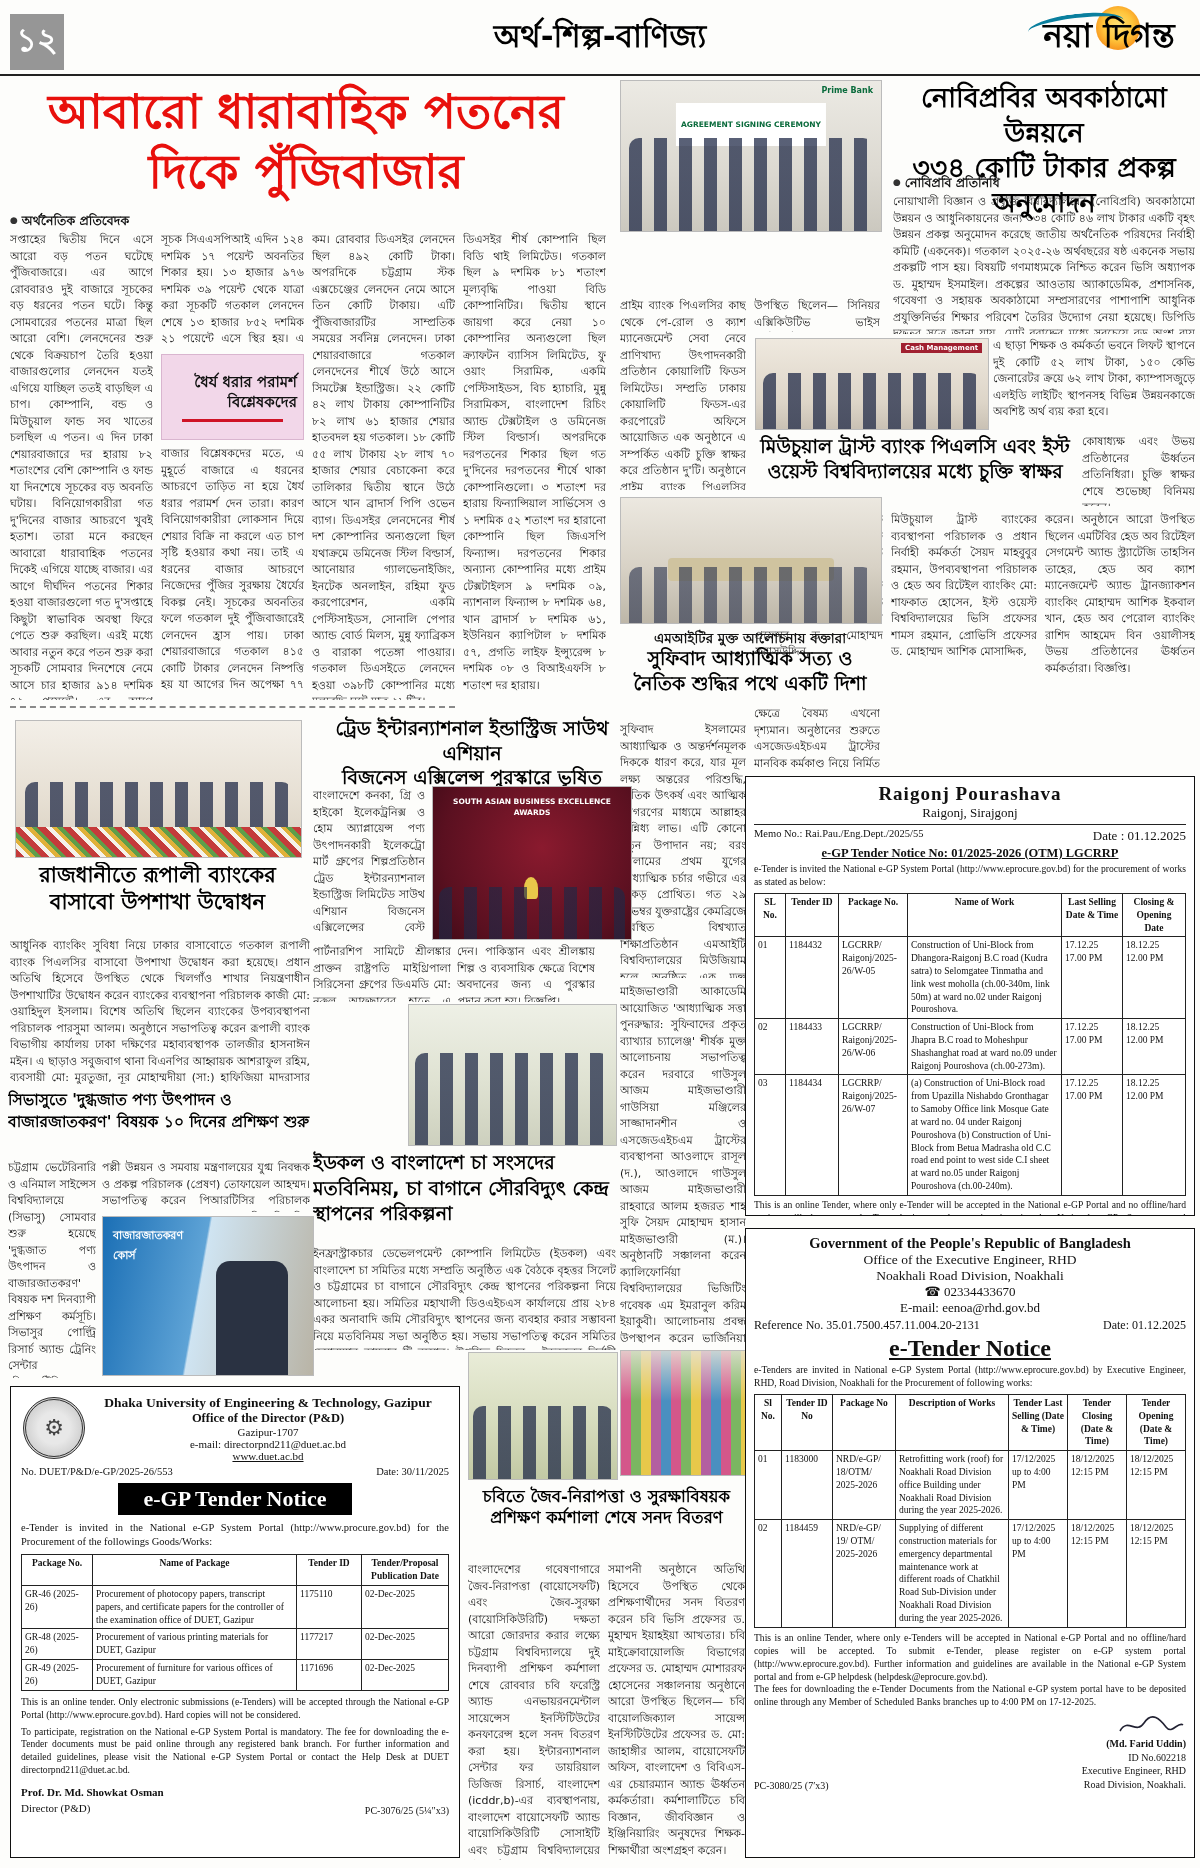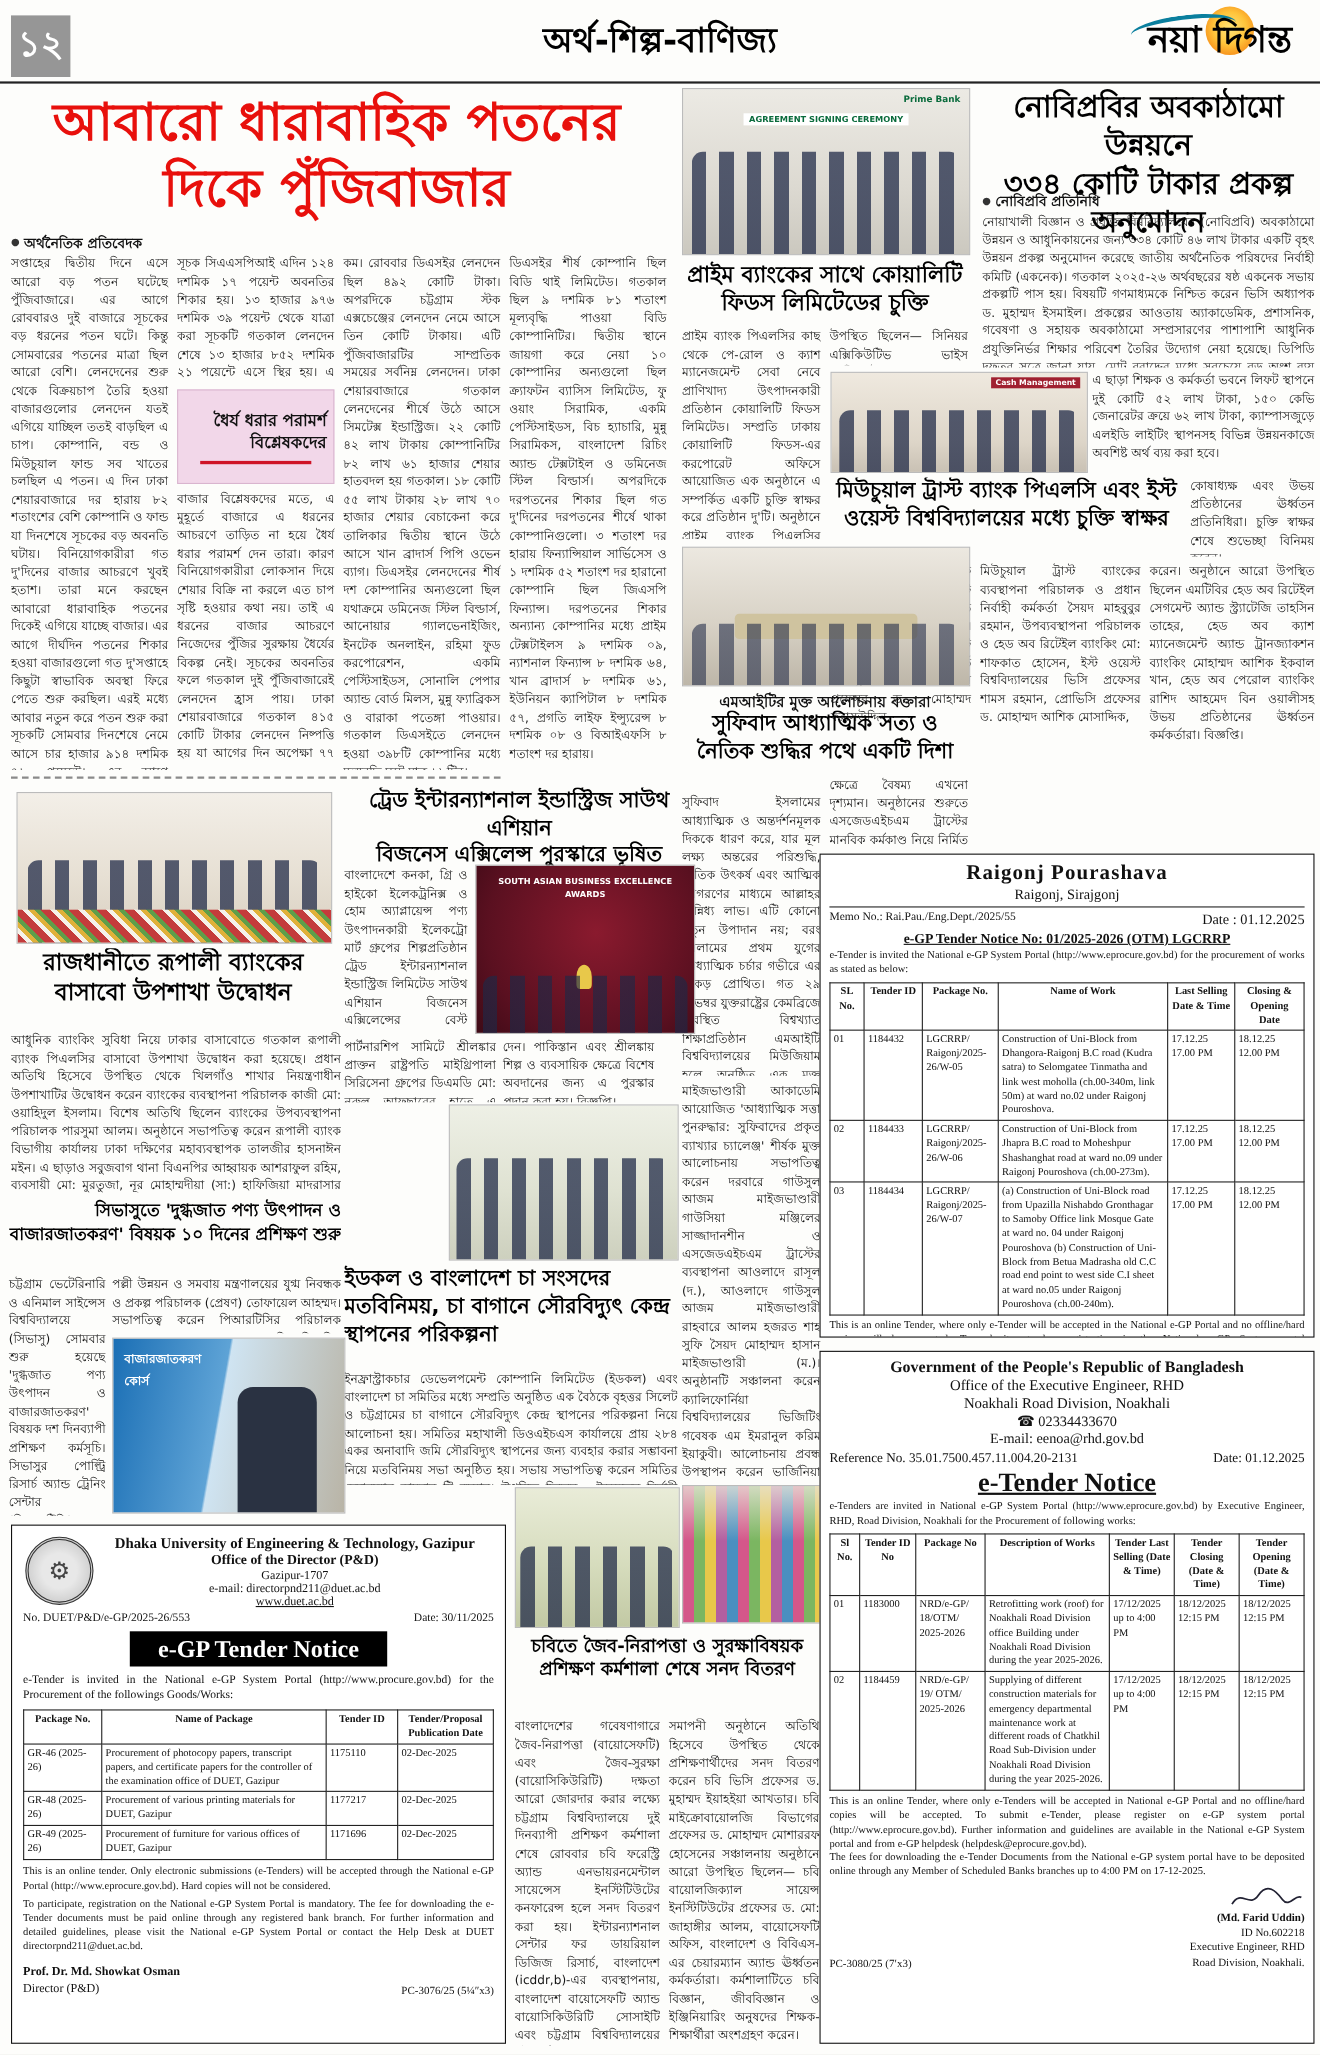--- a/index.html
+++ b/index.html
@@ -65,26 +65,22 @@
     </div>
     <div class="body-txt" style="height:248px;">বাজার বিশ্লেষকদের মতে, এ মুহূর্তে বাজারে এ ধরনের আচরণে তাড়িত না হয়ে ধৈর্য ধরার পরামর্শ দেন তারা। কারণ বিনিয়োগকারীরা লোকসান দিয়ে শেয়ার বিক্রি না করলে এত চাপ সৃষ্টি হওয়ার কথা নয়। তাই এ ধরনের বাজার আচরণে নিজেদের পুঁজির সুরক্ষায় ধৈর্যের বিকল্প নেই। সূচকের অবনতির ফলে গতকাল দুই পুঁজিবাজারেই লেনদেন হ্রাস পায়। ঢাকা শেয়ারবাজারে গতকাল ৪১৫ কোটি টাকার লেনদেন নিষ্পত্তি হয় যা আগের দিন অপেক্ষা ৭৭ কোটি টাকা</div>
   </div>
   <div class="abs body-txt" style="left:312px;top:232px;width:143px;height:468px;">কম। রোববার ডিএসইর লেনদেন ছিল ৪৯২ কোটি টাকা। অপরদিকে চট্টগ্রাম স্টক এক্সচেঞ্জের লেনদেন নেমে আসে তিন কোটি টাকায়। এটি পুঁজিবাজারটির সাম্প্রতিক সময়ের সর্বনিম্ন লেনদেন। ঢাকা শেয়ারবাজারে গতকাল লেনদেনের শীর্ষে উঠে আসে সিমটেক্স ইন্ডাস্ট্রিজ। ২২ কোটি ৪২ লাখ টাকায় কোম্পানিটির ৮২ লাখ ৬১ হাজার শেয়ার হাতবদল হয় গতকাল। ১৮ কোটি ৫৫ লাখ টাকায় ২৮ লাখ ৭০ হাজার শেয়ার বেচাকেনা করে তালিকার দ্বিতীয় স্থানে উঠে আসে খান ব্রাদার্স পিপি ওভেন ব্যাগ। ডিএসইর লেনদেনের শীর্ষ দশ কোম্পানির অন্যগুলো ছিল যথাক্রমে ডমিনেজ স্টিল বিল্ডার্স, আনোয়ার গ্যালভেনাইজিং, ইনটেক অনলাইন, রহিমা ফুড করপোরেশন, একমি পেস্টিসাইডস, সোনালি পেপার অ্যান্ড বোর্ড মিলস, মুন্নু ফ্যাব্রিকস ও বারাকা পতেঙ্গা পাওয়ার। গতকাল ডিএসইতে লেনদেন হওয়া ৩৯৮টি কোম্পানির মধ্যে মূল্যবৃদ্ধি ঘটে মাত্র ২৮টির।</div>
   <div class="abs body-txt" style="left:463px;top:232px;width:143px;height:640px;">ডিএসইর শীর্ষ কোম্পানি ছিল বিডি থাই লিমিটেড। গতকাল ছিল ৯ দশমিক ৮১ শতাংশ মূল্যবৃদ্ধি পাওয়া বিডি কোম্পানিটির। দ্বিতীয় স্থানে জায়গা করে নেয়া ১০ কোম্পানির অন্যগুলো ছিল ক্র্যাফটন ব্যাসিস লিমিটেড, ফু ওয়াং সিরামিক, একমি পেস্টিসাইডস, বিচ হ্যাচারি, মুন্নু সিরামিকস, বাংলাদেশ রিচিং অ্যান্ড টেক্সটাইল ও ডমিনেজ স্টিল বিল্ডার্স। অপরদিকে দরপতনের শিকার ছিল গত দু'দিনের দরপতনের শীর্ষে থাকা কোম্পানিগুলো। ৩ শতাংশ দর হারায় ফিন্যান্সিয়াল সার্ভিসেস ও ১ দশমিক ৫২ শতাংশ দর হারানো কোম্পানি ছিল জিএসপি ফিন্যান্স। দরপতনের শিকার অন্যান্য কোম্পানির মধ্যে প্রাইম টেক্সটাইলস ৯ দশমিক ০৯, ন্যাশনাল ফিন্যান্স ৮ দশমিক ৬৪, খান ব্রাদার্স ৮ দশমিক ৬১, ইউনিয়ন ক্যাপিটাল ৮ দশমিক ৫৭, প্রগতি লাইফ ইন্স্যুরেন্স ৮ দশমিক ০৮ ও বিআইএফসি ৮ শতাংশ দর হারায়।</div>
   <div class="abs dashed" style="left:10px;top:706px;width:445px;"></div>
   <div class="abs dashed" style="left:463px;top:880px;width:143px;"></div>
 
   <div class="abs photo" style="left:620px;top:80px;width:260px;height:150px;background:linear-gradient(180deg,#eceae4 0%,#dcd9d1 60%,#cbc8bf 100%);">
     <span class="cap" style="top:5px;right:8px;font-size:8px;color:#0a6b3c;">Prime Bank</span>
-    <span class="cap" style="top:22px;left:50%;transform:translateX(-50%);font-size:7.5px;color:#0a6b3c;background:#fff;padding:1px 5px;white-space:nowrap;">AGREEMENT SIGNING CEREMONY</span>
+    <span class="cap" style="top:22px;left:50%;transform:translateX(-50%);font-size:7.5px;color:#0a6b3c;background:#fff;padding:17px 5px;white-space:nowrap;">AGREEMENT SIGNING CEREMONY</span>
     <span class="people"></span>
-  </div>
-  <div class="abs headline" style="left:620px;top:236px;width:260px;font-size:20px;">
-    <div>প্রাইম ব্যাংকের সাথে কোয়ালিটি</div>
-    <div>ফিডস লিমিটেডের চুক্তি</div>
   </div>
   <div class="abs body-txt" style="left:620px;top:298px;width:126px;height:192px;">প্রাইম ব্যাংক পিএলসির কাছ থেকে পে-রোল ও ক্যাশ ম্যানেজমেন্ট সেবা নেবে প্রাণিখাদ্য উৎপাদনকারী প্রতিষ্ঠান কোয়ালিটি ফিডস লিমিটেড। সম্প্রতি ঢাকায় কোয়ালিটি ফিডস-এর করপোরেট অফিসে আয়োজিত এক অনুষ্ঠানে এ সম্পর্কিত একটি চুক্তি স্বাক্ষর করে প্রতিষ্ঠান দু'টি। অনুষ্ঠানে প্রাইম ব্যাংক পিএলসির ডেপুটি ম্যানেজিং ডিরেক্টর এম নাজিম এ চৌধুরী এবং কোয়ালিটি ফিডস লিমিটেডের ডিরেক্টর (ফাইন্যান্স অ্যান্ড রিস্ক ম্যানেজমেন্ট) মো: বাসির রহমান ও মো: সাফির রহমান, ডিরেক্টর (করপোরেট অ্যান্ড এইচআর) চুক্তিতে স্বাক্ষর করেন। এ সময় প্রাইম ব্যাংকের পক্ষ থেকে</div>
   <div class="abs body-txt" style="left:754px;top:298px;width:126px;height:34px;">উপস্থিত ছিলেন— সিনিয়র এক্সিকিউটিভ ভাইস প্রেসিডেন্ট ও হেড অব ডিস্ট্রিবিউশন নেটওয়ার্ক মামুর আহমেদ, করপোরেট অ্যান্ড ইনস্টিটিউশনাল ব্যাংকিং বিভাগের ঊর্ধ্বতন কর্মকর্তারা। বিজ্ঞপ্তি।</div>
 
   <div class="abs headline" style="left:893px;top:80px;width:302px;font-size:27px;">
     <div>নোবিপ্রবির অবকাঠামো উন্নয়নে</div>
     <div>৩৩৪ কোটি টাকার প্রকল্প অনুমোদন</div>
   </div>
   <div class="abs byline" style="left:893px;top:174px;">
     <span class="bullet">●</span><span>নোবিপ্রবি প্রতিনিধি</span>
@@ -137,21 +133,21 @@
   </div>
   <div class="abs body-txt" style="left:313px;top:944px;width:138px;height:58px;">পার্টনারশিপ সামিটে শ্রীলঙ্কার প্রাক্তন রাষ্ট্রপতি মাইথ্রিপালা সিরিসেনা গ্রুপের ডিএমডি মো: নূরুল আফছারের হাতে এ পুরস্কার তুলে</div>
   <div class="abs body-txt" style="left:457px;top:944px;width:138px;height:58px;">দেন। পাকিস্তান এবং শ্রীলঙ্কায় শিল্প ও ব্যবসায়িক ক্ষেত্রে বিশেষ অবদানের জন্য এ পুরস্কার প্রদান করা হয়। বিজ্ঞপ্তি।</div>
 
   <div class="abs photo" style="left:408px;top:1004px;width:207px;height:140px;background:linear-gradient(180deg,#eef0e6 0%,#dfe2d2 55%,#cdd0be 100%);">
     <span class="people" style="height:66%;"></span>
   </div>
   <div class="abs headline" style="left:313px;top:1150px;width:303px;font-size:19px;text-align:left;line-height:1.35;">ইডকল ও বাংলাদেশ চা সংসদের মতবিনিময়, চা বাগানে সৌরবিদ্যুৎ কেন্দ্র স্থাপনের পরিকল্পনা</div>
   <div class="abs body-txt" style="left:313px;top:1246px;width:303px;height:104px;">ইনফ্রাস্ট্রাকচার ডেভেলপমেন্ট কোম্পানি লিমিটেড (ইডকল) এবং বাংলাদেশ চা সমিতির মধ্যে সম্প্রতি অনুষ্ঠিত এক বৈঠকে বৃহত্তর সিলেট ও চট্টগ্রামের চা বাগানে সৌরবিদ্যুৎ কেন্দ্র স্থাপনের পরিকল্পনা নিয়ে আলোচনা হয়। সমিতির মহাখালী ডিওএইচএস কার্যালয়ে প্রায় ২৮৪ একর অনাবাদি জমি সৌরবিদ্যুৎ স্থাপনের জন্য ব্যবহার করার সম্ভাবনা নিয়ে মতবিনিময় সভা অনুষ্ঠিত হয়। সভায় সভাপতিত্ব করেন সমিতির চেয়ারম্যান কামরান টি রহমান। উপস্থিত ছিলেন— ইডকলের নির্বাহী পরিচালক ও প্রধান নির্বাহী কর্মকর্তা আলমগীর মোরসেদ, নবায়নযোগ্য জ্বালানি বিভাগের প্রধান মো: এনামুল করিম পাভেল, নবায়নযোগ্য জ্বালানি বিভাগের টেকনিক্যাল ইউনিট প্রধান মোহাম্মদ ওয়াহিদুর রহমান এবং বাংলাদেশ চা সমিতির ওয়াহিদুল হক, জিয়াউল আহসান, মুস্তাফিজুর রহমান ও ড. কাজী মুহাম্মদ। মতবিনিময় সভায় ইডকলকে চা বাগান পরিদর্শন করে সৌরবিদ্যুৎ স্থাপনের সম্ভাব্যতা যাচাই করার অনুরোধ জানানো হয়। বিজ্ঞপ্তি।</div>
 
-  <div class="abs headline" style="left:8px;top:1090px;width:302px;font-size:15.5px;text-align:right;line-height:1.4;">সিভাসুতে 'দুগ্ধজাত পণ্য উৎপাদন ও বাজারজাতকরণ' বিষয়ক ১০ দিনের প্রশিক্ষণ শুরু</div>
+  <div class="abs headline" style="left:8px;top:1090px;width:302px;font-size:15.5px;text-align:left;line-height:1.4;">সিভাসুতে 'দুগ্ধজাত পণ্য উৎপাদন ও বাজারজাতকরণ' বিষয়ক ১০ দিনের প্রশিক্ষণ শুরু</div>
   <div class="abs body-txt" style="left:8px;top:1160px;width:88px;height:218px;">চট্টগ্রাম ভেটেরিনারি ও এনিমাল সাইন্সেস বিশ্ববিদ্যালয়ে (সিভাসু) সোমবার শুরু হয়েছে 'দুগ্ধজাত পণ্য উৎপাদন ও বাজারজাতকরণ' বিষয়ক দশ দিনব্যাপী প্রশিক্ষণ কর্মসূচি। সিভাসুর পোল্ট্রি রিসার্চ অ্যান্ড ট্রেনিং সেন্টার (পিআরটিসি) এবং ডেইরি ও পোল্ট্রি সাইন্স বিভাগের যৌথ উদ্যোগে এবং সমবায় অধিদফতর কর্তৃক বাস্তবায়নাধীন দুগ্ধ ঘাটতি উপজেলায় দুগ্ধ সমবায়ের কার্যক্রম সম্প্রসারণ শীর্ষক প্রকল্পের অর্থায়নে এ প্রশিক্ষণ কর্মসূচির আয়োজন করা হচ্ছে। প্রশিক্ষণ কর্মসূচির উদ্বোধনী অনুষ্ঠানে প্রধান অতিথি হিসেবে উপস্থিত ছিলেন বিশ্ববিদ্যালয়ের ভিসি প্রফেসর ড. মোহাম্মদ লুৎফুর রহমান।</div>
   <div class="abs body-txt" style="left:102px;top:1160px;width:208px;height:52px;">পল্লী উন্নয়ন ও সমবায় মন্ত্রণালয়ের যুগ্ম নিবন্ধক ও প্রকল্প পরিচালক (প্রেষণ) তোফায়েল আহম্মদ। সভাপতিত্ব করেন পিআরটিসির পরিচালক প্রফেসর ড. এ. কে. এম. হুমায়ুন কবির। বিজ্ঞপ্তি।</div>
   <div class="abs photo" style="left:102px;top:1216px;width:210px;height:158px;background:linear-gradient(100deg,#1b6fb5 0%,#5ea3d6 45%,#cfe4f2 46%,#b9b4a6 100%);">
     <span class="cap" style="top:10px;left:10px;font-size:11px;color:#fff;">বাজারজাতকরণ</span>
     <span class="cap" style="top:30px;left:10px;font-size:11px;color:#fff;">কোর্স</span>
     <span class="abs" style="right:12%;bottom:0;width:34%;height:72%;background:#2a3242;border-radius:14px 14px 0 0;"></span>
   </div>
 
   <div class="abs photo" style="left:468px;top:1352px;width:148px;height:126px;background:linear-gradient(180deg,#e9ecd8 0%,#d6dcbd 55%,#c2c9a4 100%);">
     <span class="people" style="height:58%;"></span>

